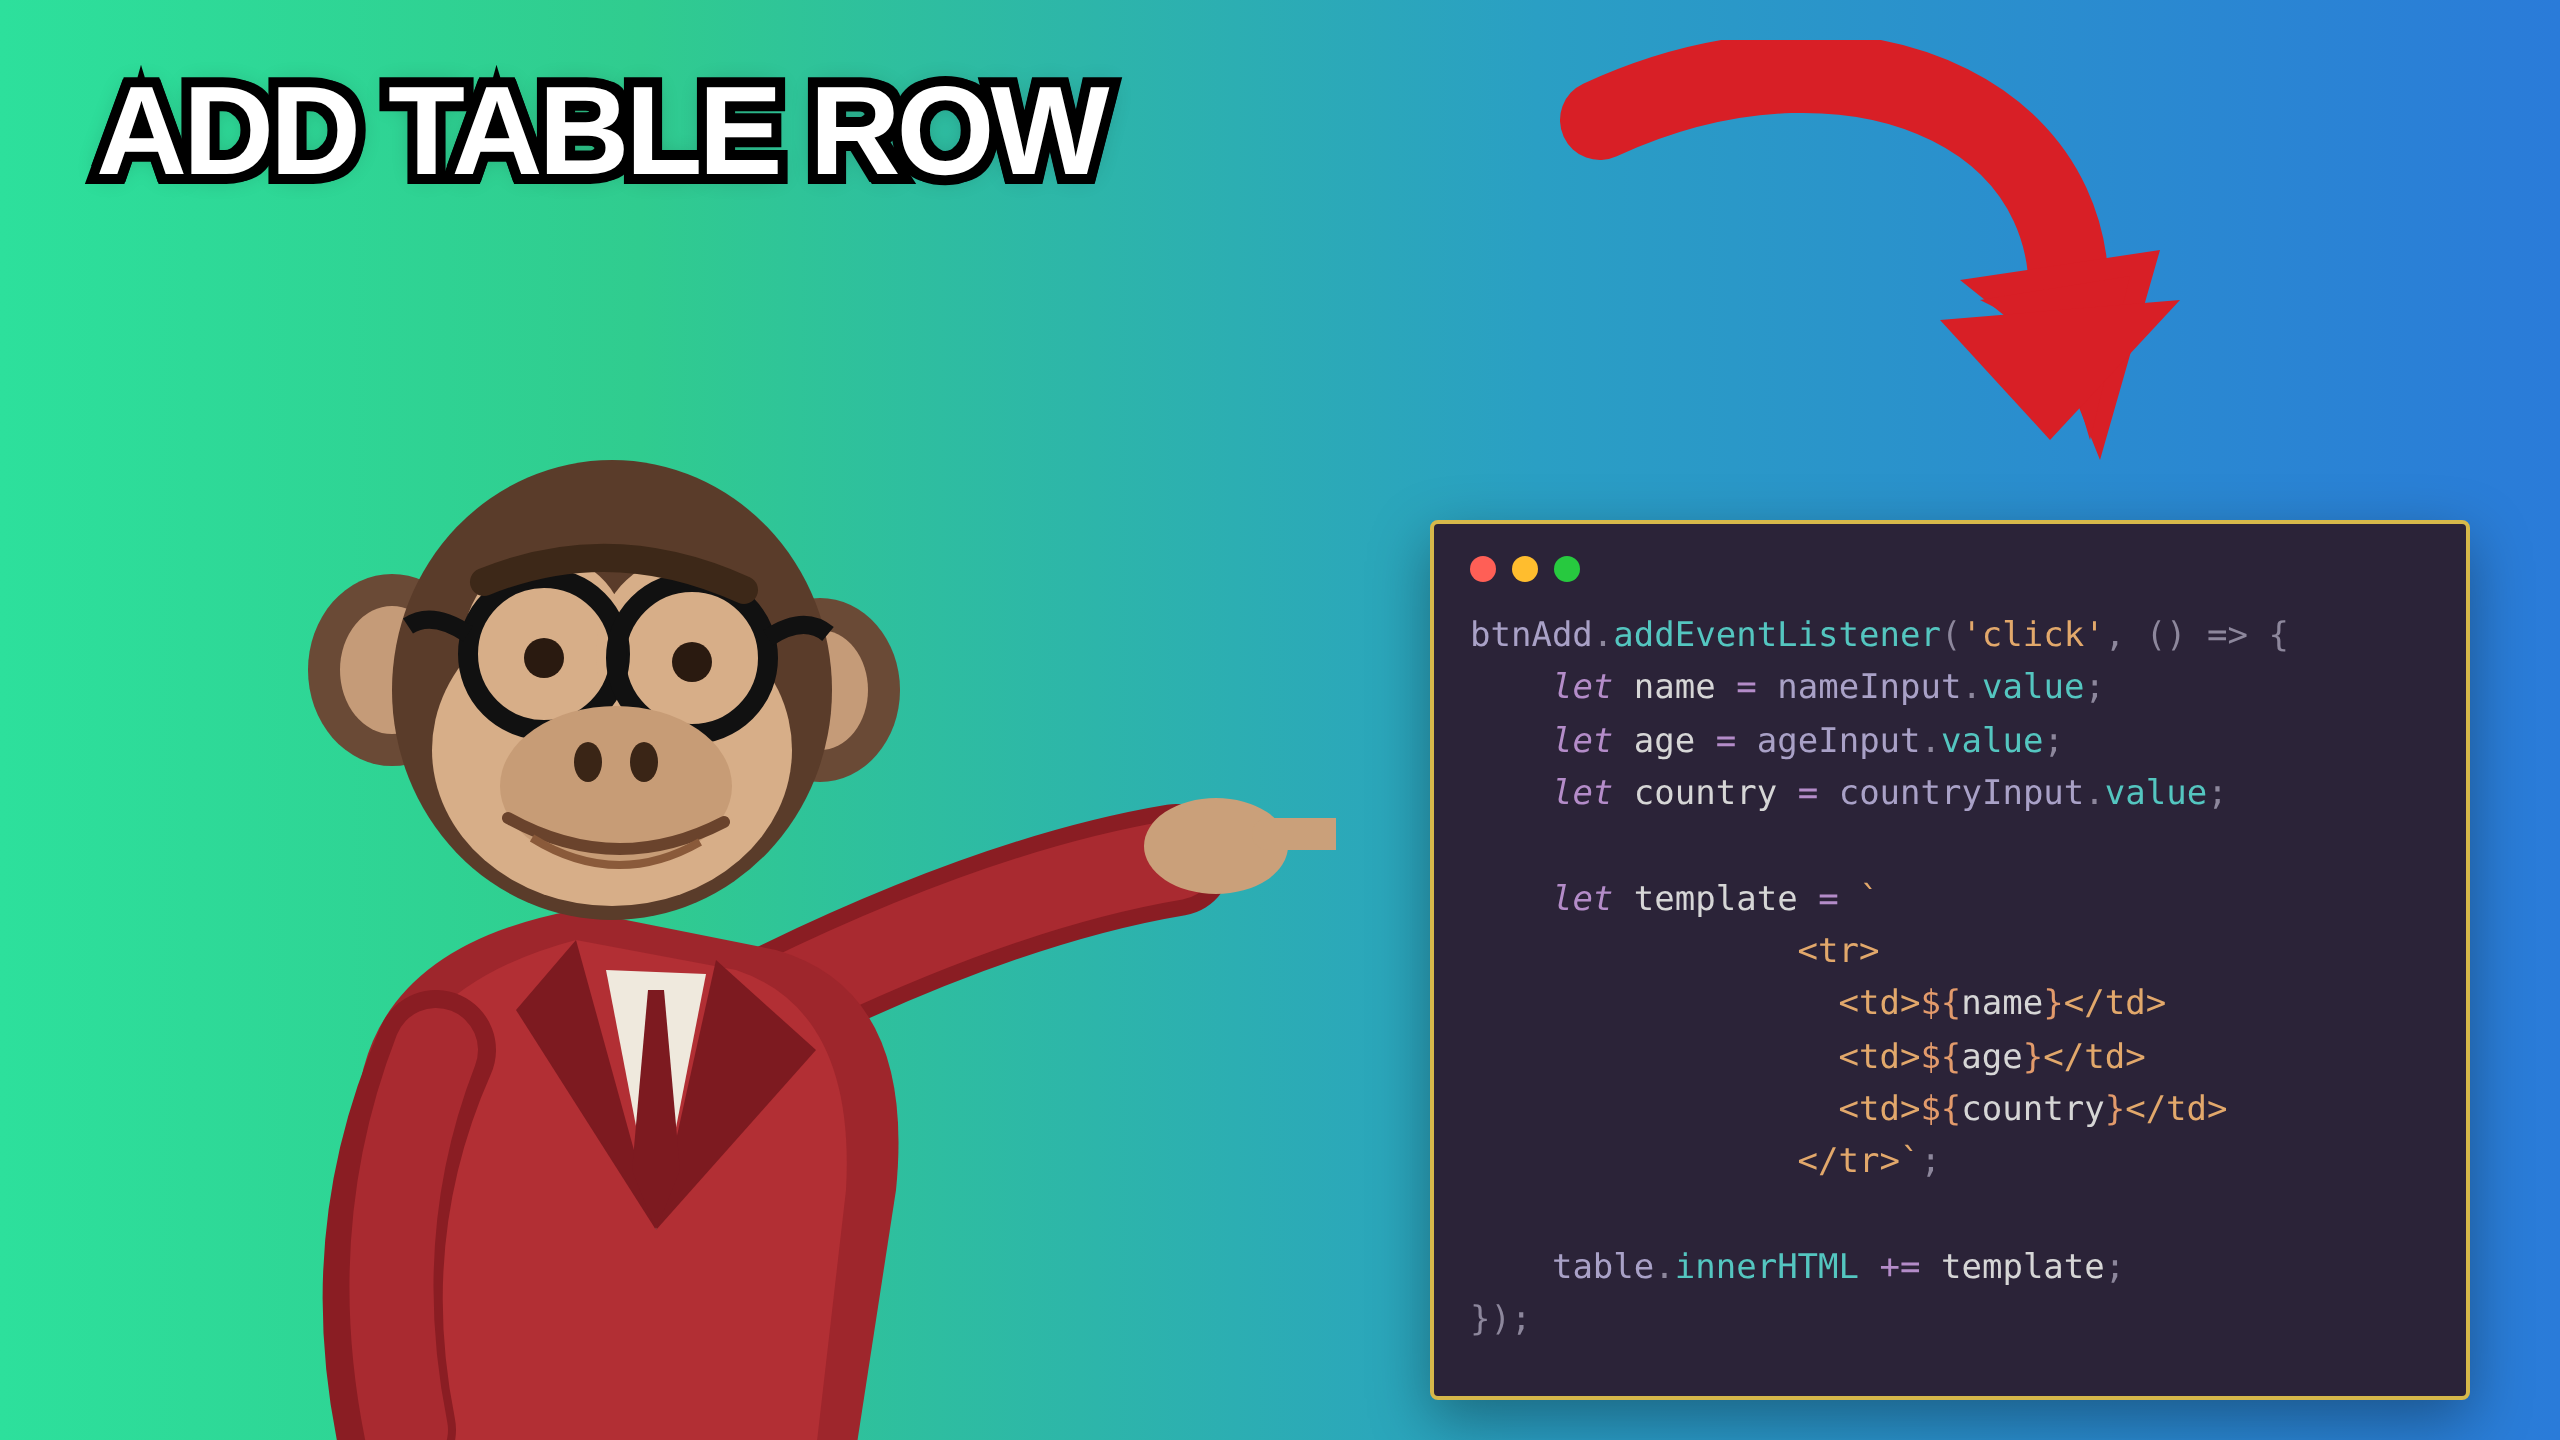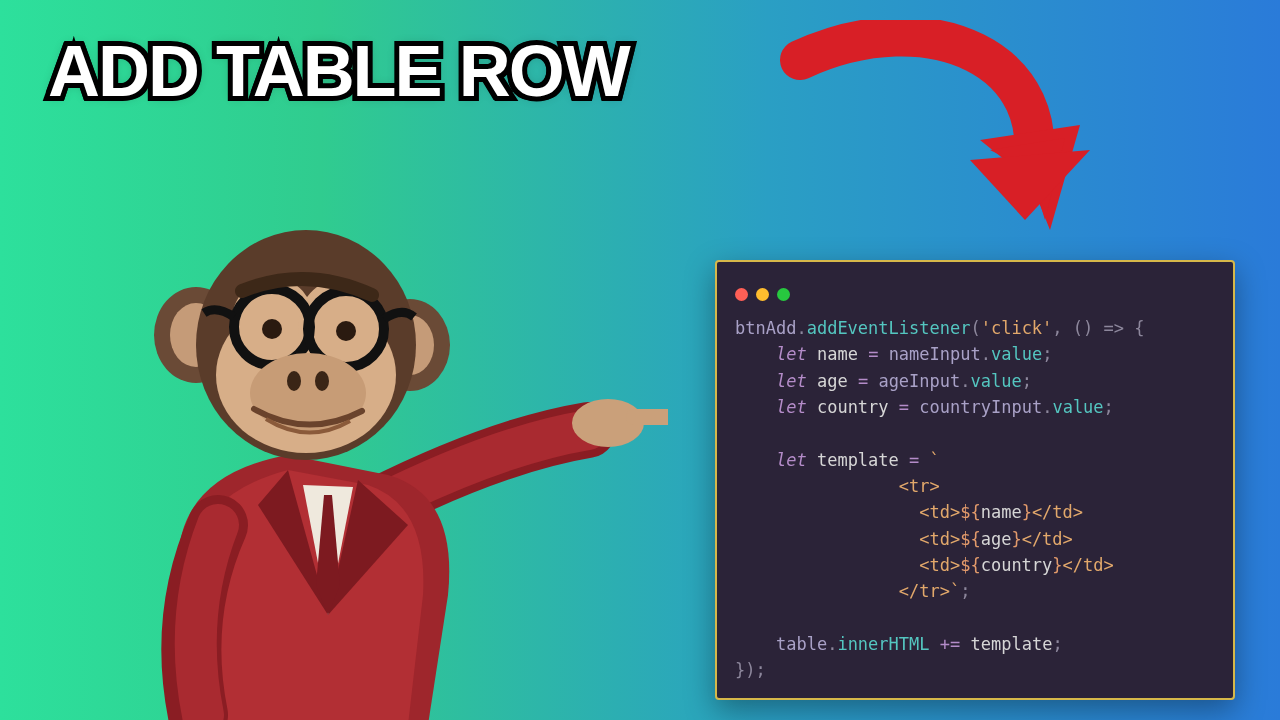--- a/index.html
+++ b/index.html
@@ -10,21 +10,21 @@
     background: linear-gradient(90deg, #2de09c 0%, #30cc8f 25%, #2a9fc4 60%, #2a7bd9 100%);
     position: relative;
     font-family: Arial, Helvetica, sans-serif;
   }
 
   
   .title {
     position: absolute;
     top: 30px;
     left: 48px;
-    font-size: 72px;
+    font-size: 63px;
     font-weight: 900;
     letter-spacing: -2px;
     color: #ffffff;
     -webkit-text-stroke: 10px #000;
     paint-order: stroke fill;
     text-shadow:
       -4px -4px 0 #000, 4px -4px 0 #000,
       -4px 4px 0 #000, 4px 4px 0 #000,
       0 0 12px rgba(0,0,0,0.3);
     font-family: Impact, "Arial Black", sans-serif;
@@ -43,21 +43,21 @@
   .code-window {
     position: absolute;
     top: 260px;
     left: 715px;
     width: 520px;
     height: 440px;
     background: #2b2338;
     border: 2px solid #d6b84a;
     border-radius: 4px;
     box-shadow: 0 10px 30px rgba(0,0,0,0.35);
-    padding: 26px 18px 18px 18px;
+    padding: 16px 18px 18px 18px;
   }
   .traffic {
     display: flex;
     gap: 8px;
     margin-bottom: 14px;
   }
   .traffic .dot {
     width: 13px; height: 13px; border-radius: 50%;
   }
   .dot.red    { background: #ff5f56; }

